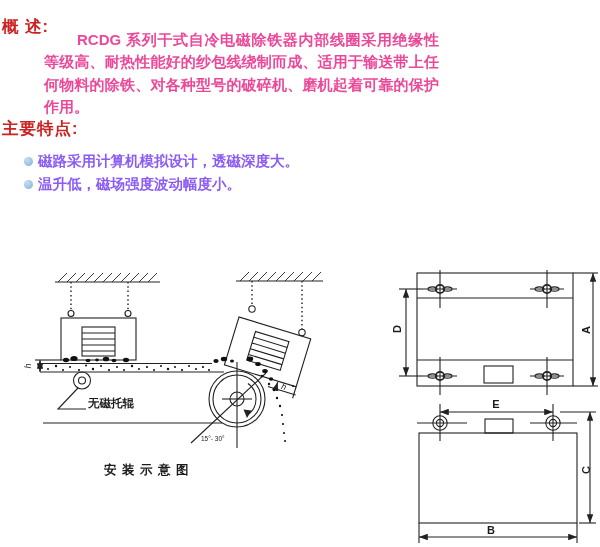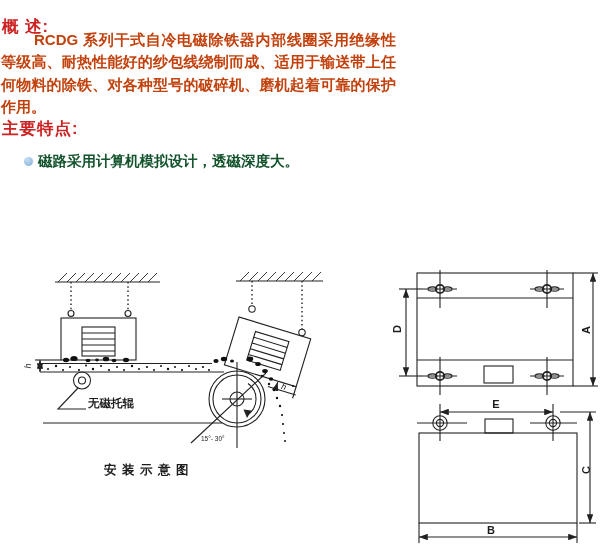--- a/index.html
+++ b/index.html
@@ -12,28 +12,28 @@
   .red-heading{
     position:absolute;left:2px;margin:0;
     font-size:16.5px;font-weight:bold;color:#cc2222;
     letter-spacing:1px;
   }
   #overview-heading{top:16px;}
   #features-heading{top:118px;}
   #overview-body{
     position:absolute;top:29px;left:1px;width:395px;margin:0;
     font-size:15px;line-height:22.3px;font-weight:600;
-    text-indent:2.2em;text-align:justify;color:#c2410c;
+    text-indent:2.2em;text-align:justify;color:#ec4899;padding-left:43px;
   }
   #features-list{
     position:absolute;top:150px;left:24px;margin:0;padding:0;list-style:none;
   }
   #features-list li{
     display:flex;align-items:center;height:23.2px;
-    font-size:14.5px;font-weight:600;color:#14532d;
+    font-size:14.5px;font-weight:600;color:#8b5cf6;
   }
   .bullet{
     width:9px;height:9px;border-radius:50%;
     background:radial-gradient(circle at 35% 30%,#c6ddf1 0%,#9fc4e4 55%,#86afd6 100%);
     margin-right:5px;flex:0 0 auto;
   }
   svg text{font-family:"Liberation Sans","DejaVu Sans",sans-serif;}
   #install-svg{position:absolute;left:0;top:252px;}
   #dims-svg{position:absolute;left:390px;top:252px;}
 </style>
@@ -43,20 +43,24 @@
 <h2 id="overview-heading" class="red-heading">概 述:</h2>
 
 <p id="overview-body">RCDG 系列干式自冷电磁除铁器内部线圈采用绝缘性等级高、耐热性能好的纱包线绕制而成、适用于输送带上任何物料的除铁、对各种型号的破碎机、磨机起着可靠的保护作用。</p>
 
 <h2 id="features-heading" class="red-heading">主要特点:</h2>
 
 <ul id="features-list">
   <li>
     <span class="bullet"></span>
     <span>磁路采用计算机模拟设计，透磁深度大。</span>
+  </li>
+  <li>
+    <span class="bullet"></span>
+    <span>温升低，磁场强度波动幅度小。</span>
   </li>
 </ul>
 
 <svg id="install-svg" width="345" height="248" viewBox="0 0 345 248">
   <defs>
     <marker id="arrL" viewBox="0 0 8 6" refX="8" refY="3" markerWidth="8" markerHeight="6" orient="auto-start-reverse">
         <path d="M0,0 L8,3 L0,6 z" fill="#222"></path>
       </marker>
   </defs>
 

